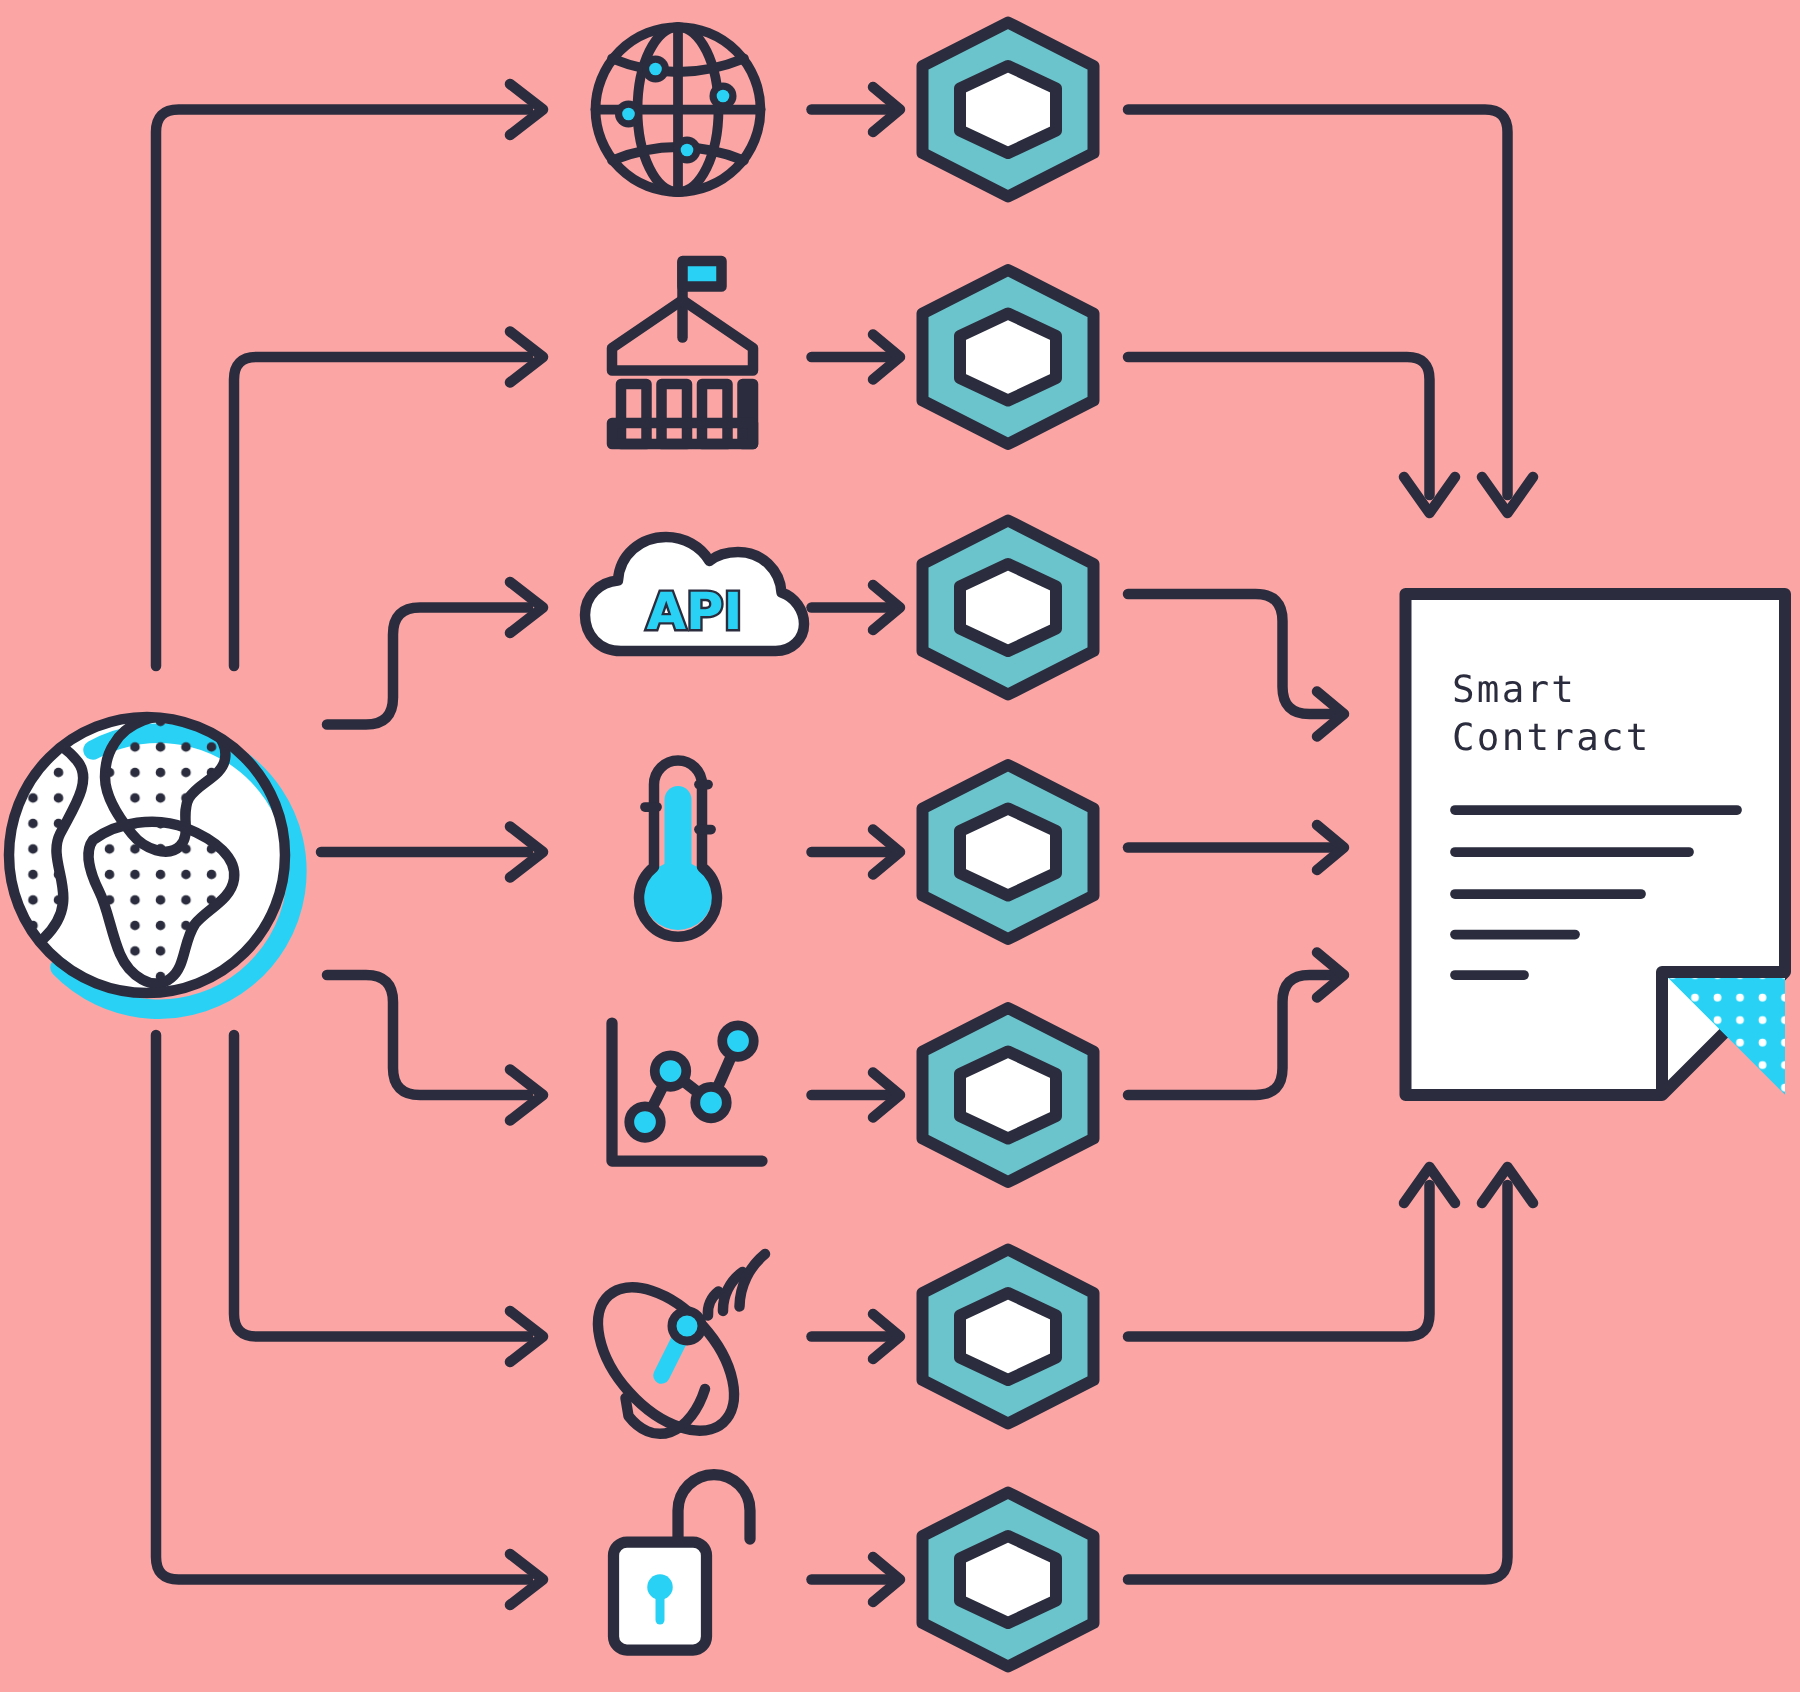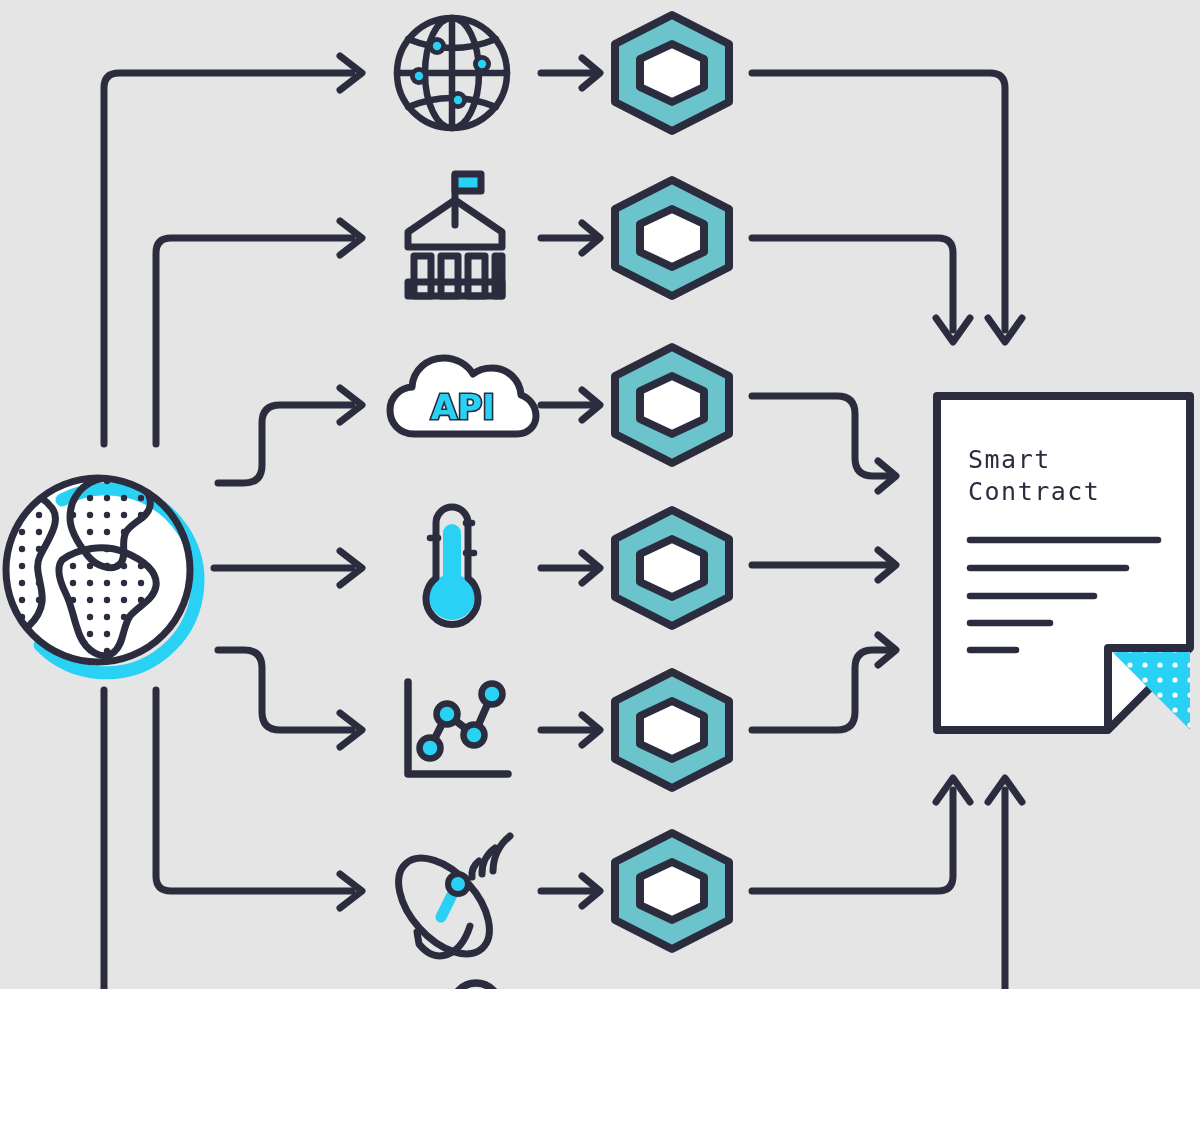--- a/index.html
+++ b/index.html
@@ -1,17 +1,17 @@
 <!DOCTYPE html>
 <html><head>
 <meta charset="utf-8">
 <style>
   html,body{margin:0;padding:0;background:#ffffff;}
   body{font-family:"Liberation Sans",sans-serif;}
-  #stage{position:relative;width:1200px;height:989px;background:#e5e5e5;overflow:hidden;}
+  #stage{position:relative;width:1200px;height:1128px;background:#fca5a5;overflow:hidden;}
   #stage svg{display:block;}
   .doc-title{font-family:"DejaVu Sans Mono","Liberation Mono",monospace;font-size:25px;fill:#2b2d3e;letter-spacing:1.5px;}
 </style>
 </head>
 <body>
 
 <div id="stage">
 <svg width="1200" height="1128" viewBox="0 0 1200 1128" xmlns="http://www.w3.org/2000/svg">
 
   <defs>

